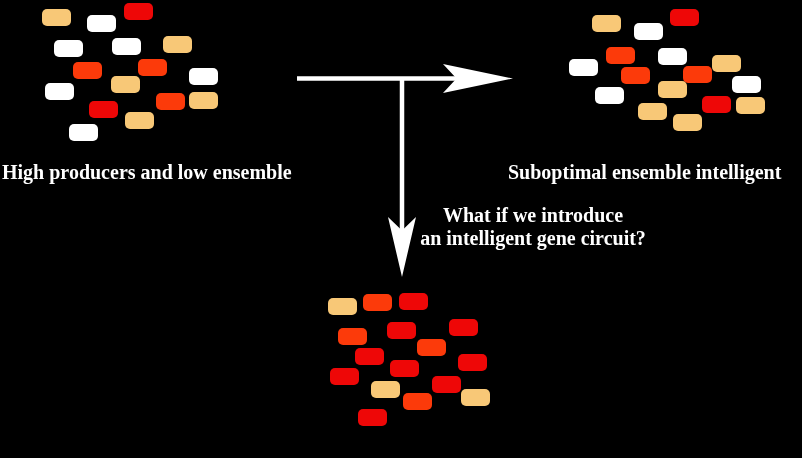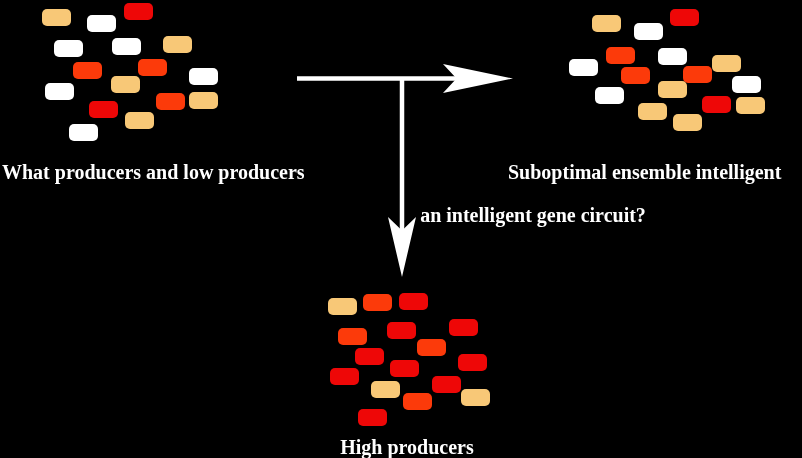--- a/index.html
+++ b/index.html
@@ -138,23 +138,23 @@
       <div class="cell" style="left: 390px; top: 360px; width: 29px; height: 17px; border-radius: 5px; background: rgb(238, 7, 7);"></div>
       <div class="cell" style="left: 458px; top: 354px; width: 29px; height: 17px; border-radius: 5px; background: rgb(238, 7, 7);"></div>
       <div class="cell" style="left: 330px; top: 368px; width: 29px; height: 17px; border-radius: 5px; background: rgb(238, 7, 7);"></div>
       <div class="cell" style="left: 432px; top: 376px; width: 29px; height: 17px; border-radius: 5px; background: rgb(238, 7, 7);"></div>
       <div class="cell" style="left: 371px; top: 381px; width: 29px; height: 17px; border-radius: 5px; background: rgb(248, 200, 119);"></div>
       <div class="cell" style="left: 403px; top: 393px; width: 29px; height: 17px; border-radius: 5px; background: rgb(252, 58, 10);"></div>
       <div class="cell" style="left: 461px; top: 389px; width: 29px; height: 17px; border-radius: 5px; background: rgb(248, 200, 119);"></div>
       <div class="cell" style="left: 358px; top: 409px; width: 29px; height: 17px; border-radius: 5px; background: rgb(238, 7, 7);"></div>
     </div>
 
-  <div class="caption caption-mixed">What producers and low producers</div>
+  <div class="caption caption-mixed">High producers and low ensemble</div>
 
   <div class="caption caption-suboptimal">Suboptimal ensemble intelligent</div>
 
   <div class="annotation">
+    <div>What if we introduce</div>
     <div>an intelligent gene circuit?</div>
   </div>
 
-  <div class="caption caption-high">High producers</div>
 
 </div>
 
 </body></html>

